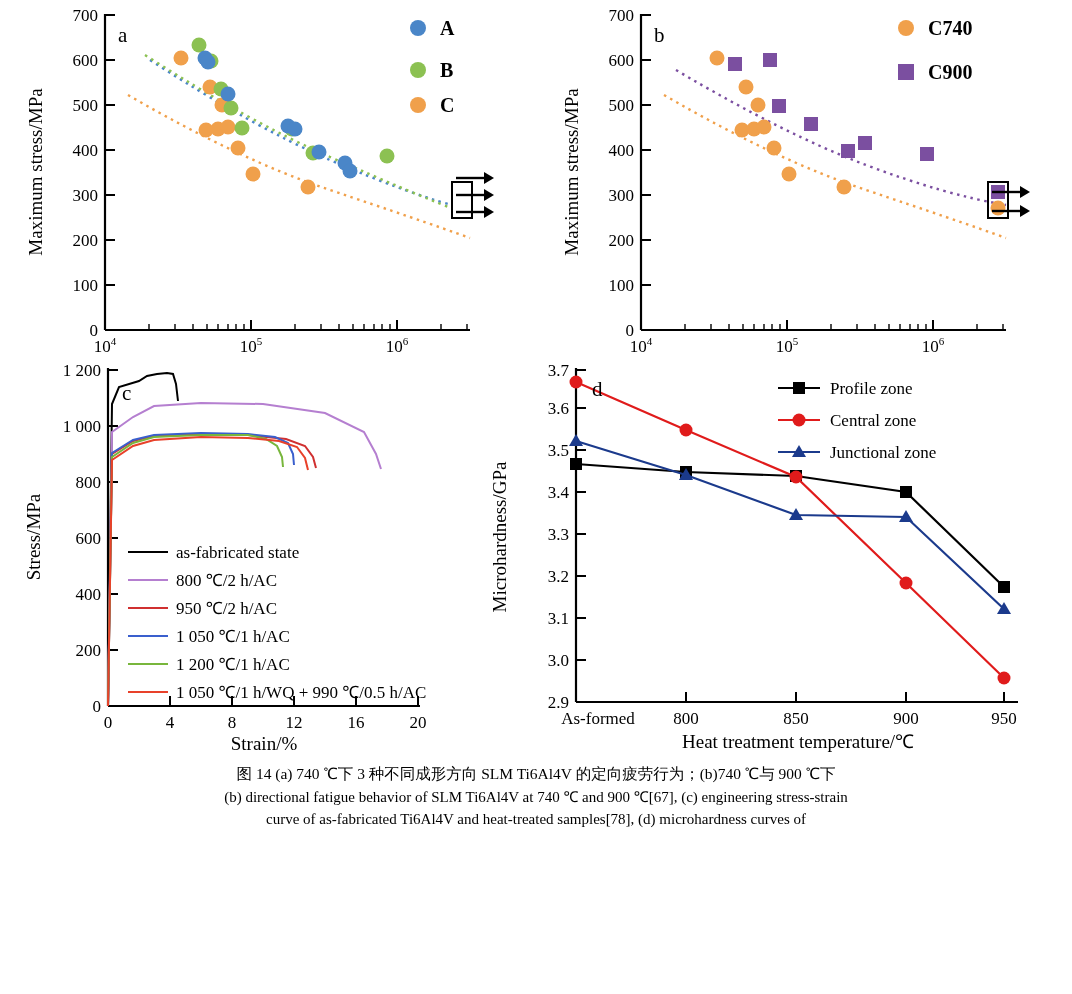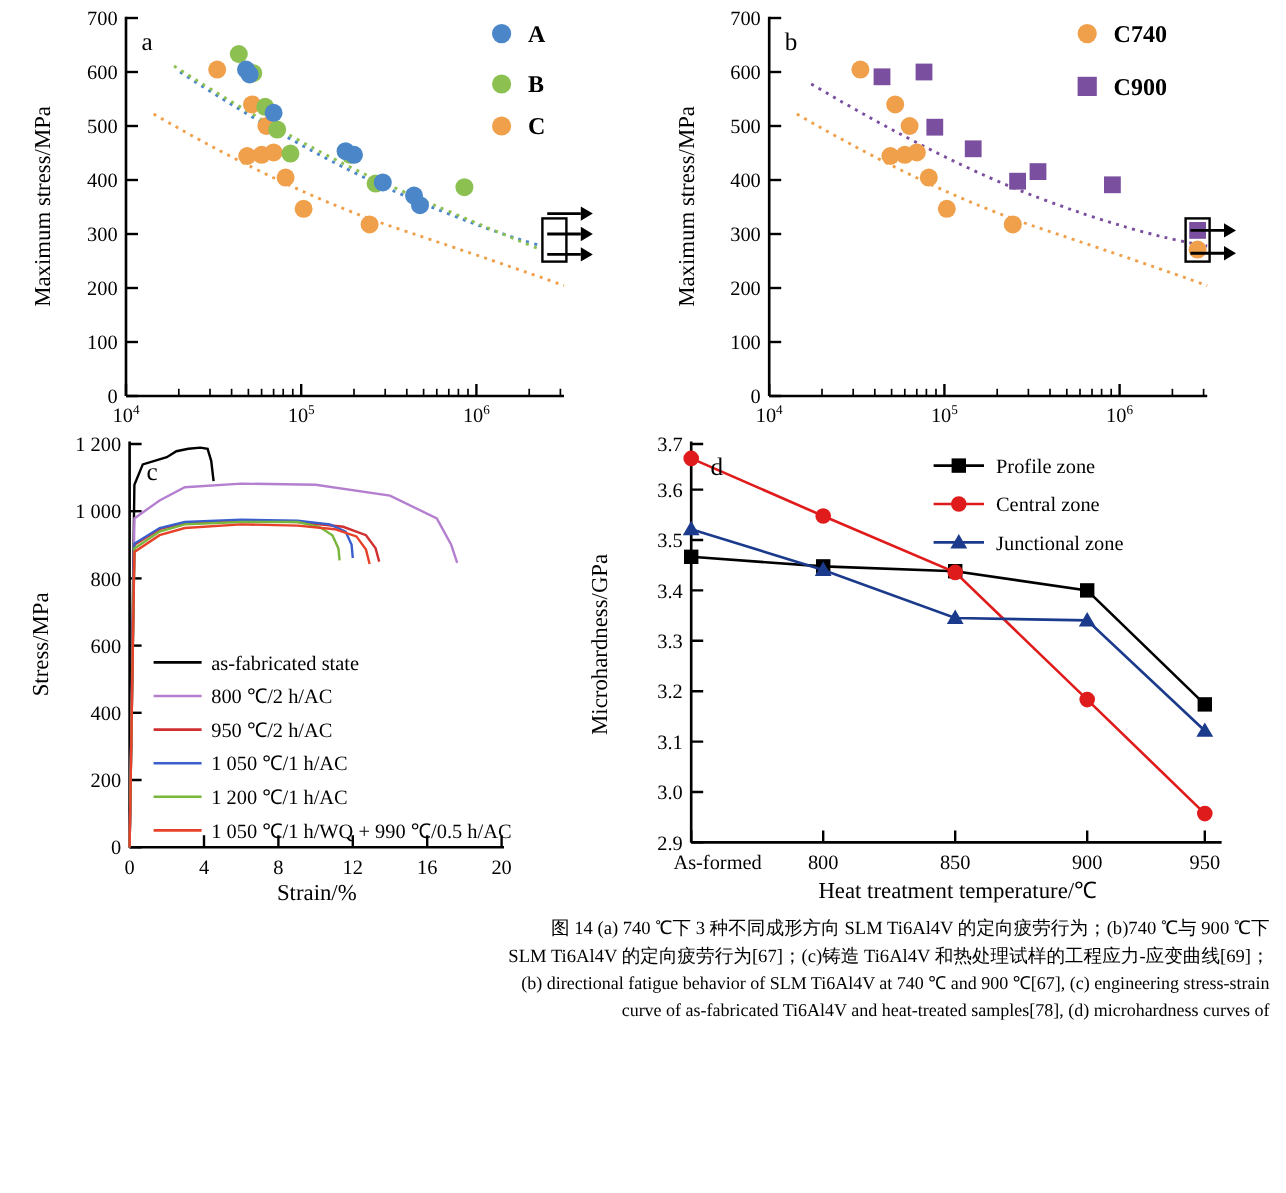--- a/index.html
+++ b/index.html
@@ -19,21 +19,21 @@
   .panel-b { left: 536px; top: 0px;   width: 536px; height: 360px; }
   .panel-c { left: 0px;   top: 352px; width: 448px; height: 400px; }
   .panel-d { left: 448px; top: 352px; width: 624px; height: 400px; }
 
   .plot-svg { display: block; }
 
   .caption {
     position: absolute;
     left: 0; top: 762px;
     width: 1072px;
-    text-align: right;
+    text-align: center;
     font-size: 15.5px;
     line-height: 1.52;
     font-family: "Liberation Serif", serif;
   }
   .caption .cn { font-size: 15.5px; }
   .caption .en { font-size: 15px; }
   .caption p { margin: 0; padding: 0 14px; }
 </style>
 </head>
 <body>
@@ -439,18 +439,17 @@
 
       <text x="144" y="44" font-family="Liberation Serif, serif" font-size="21" fill="#000">d</text>
 
       <text x="350" y="396" text-anchor="middle" font-family="Liberation Serif, serif" font-size="19" fill="#000">Heat treatment temperature/℃</text>
       <text transform="translate(58,185) rotate(-90)" text-anchor="middle" font-family="Liberation Serif, serif" font-size="19" fill="#000">Microhardness/GPa</text>
     </svg>
   </div>
 
   <div class="caption">
     <p class="cn">图 14    (a) 740 ℃下 3 种不同成形方向 SLM Ti6Al4V 的定向疲劳行为；(b)740 ℃与 900 ℃下</p>
-    <p class="cn">SLM Ti6Al4V 的定向疲劳行为[67]；(c)铸造 Ti6Al4V 和热处理试样的工程应力-应变曲线[69]；</p>
     <p class="en">(b) directional fatigue behavior of SLM Ti6Al4V at 740 ℃ and 900 ℃[67], (c) engineering stress-strain</p>
     <p class="en">curve of as-fabricated Ti6Al4V and heat-treated samples[78], (d) microhardness curves of</p>
   </div>
 
 </div>
 
 </body></html>

